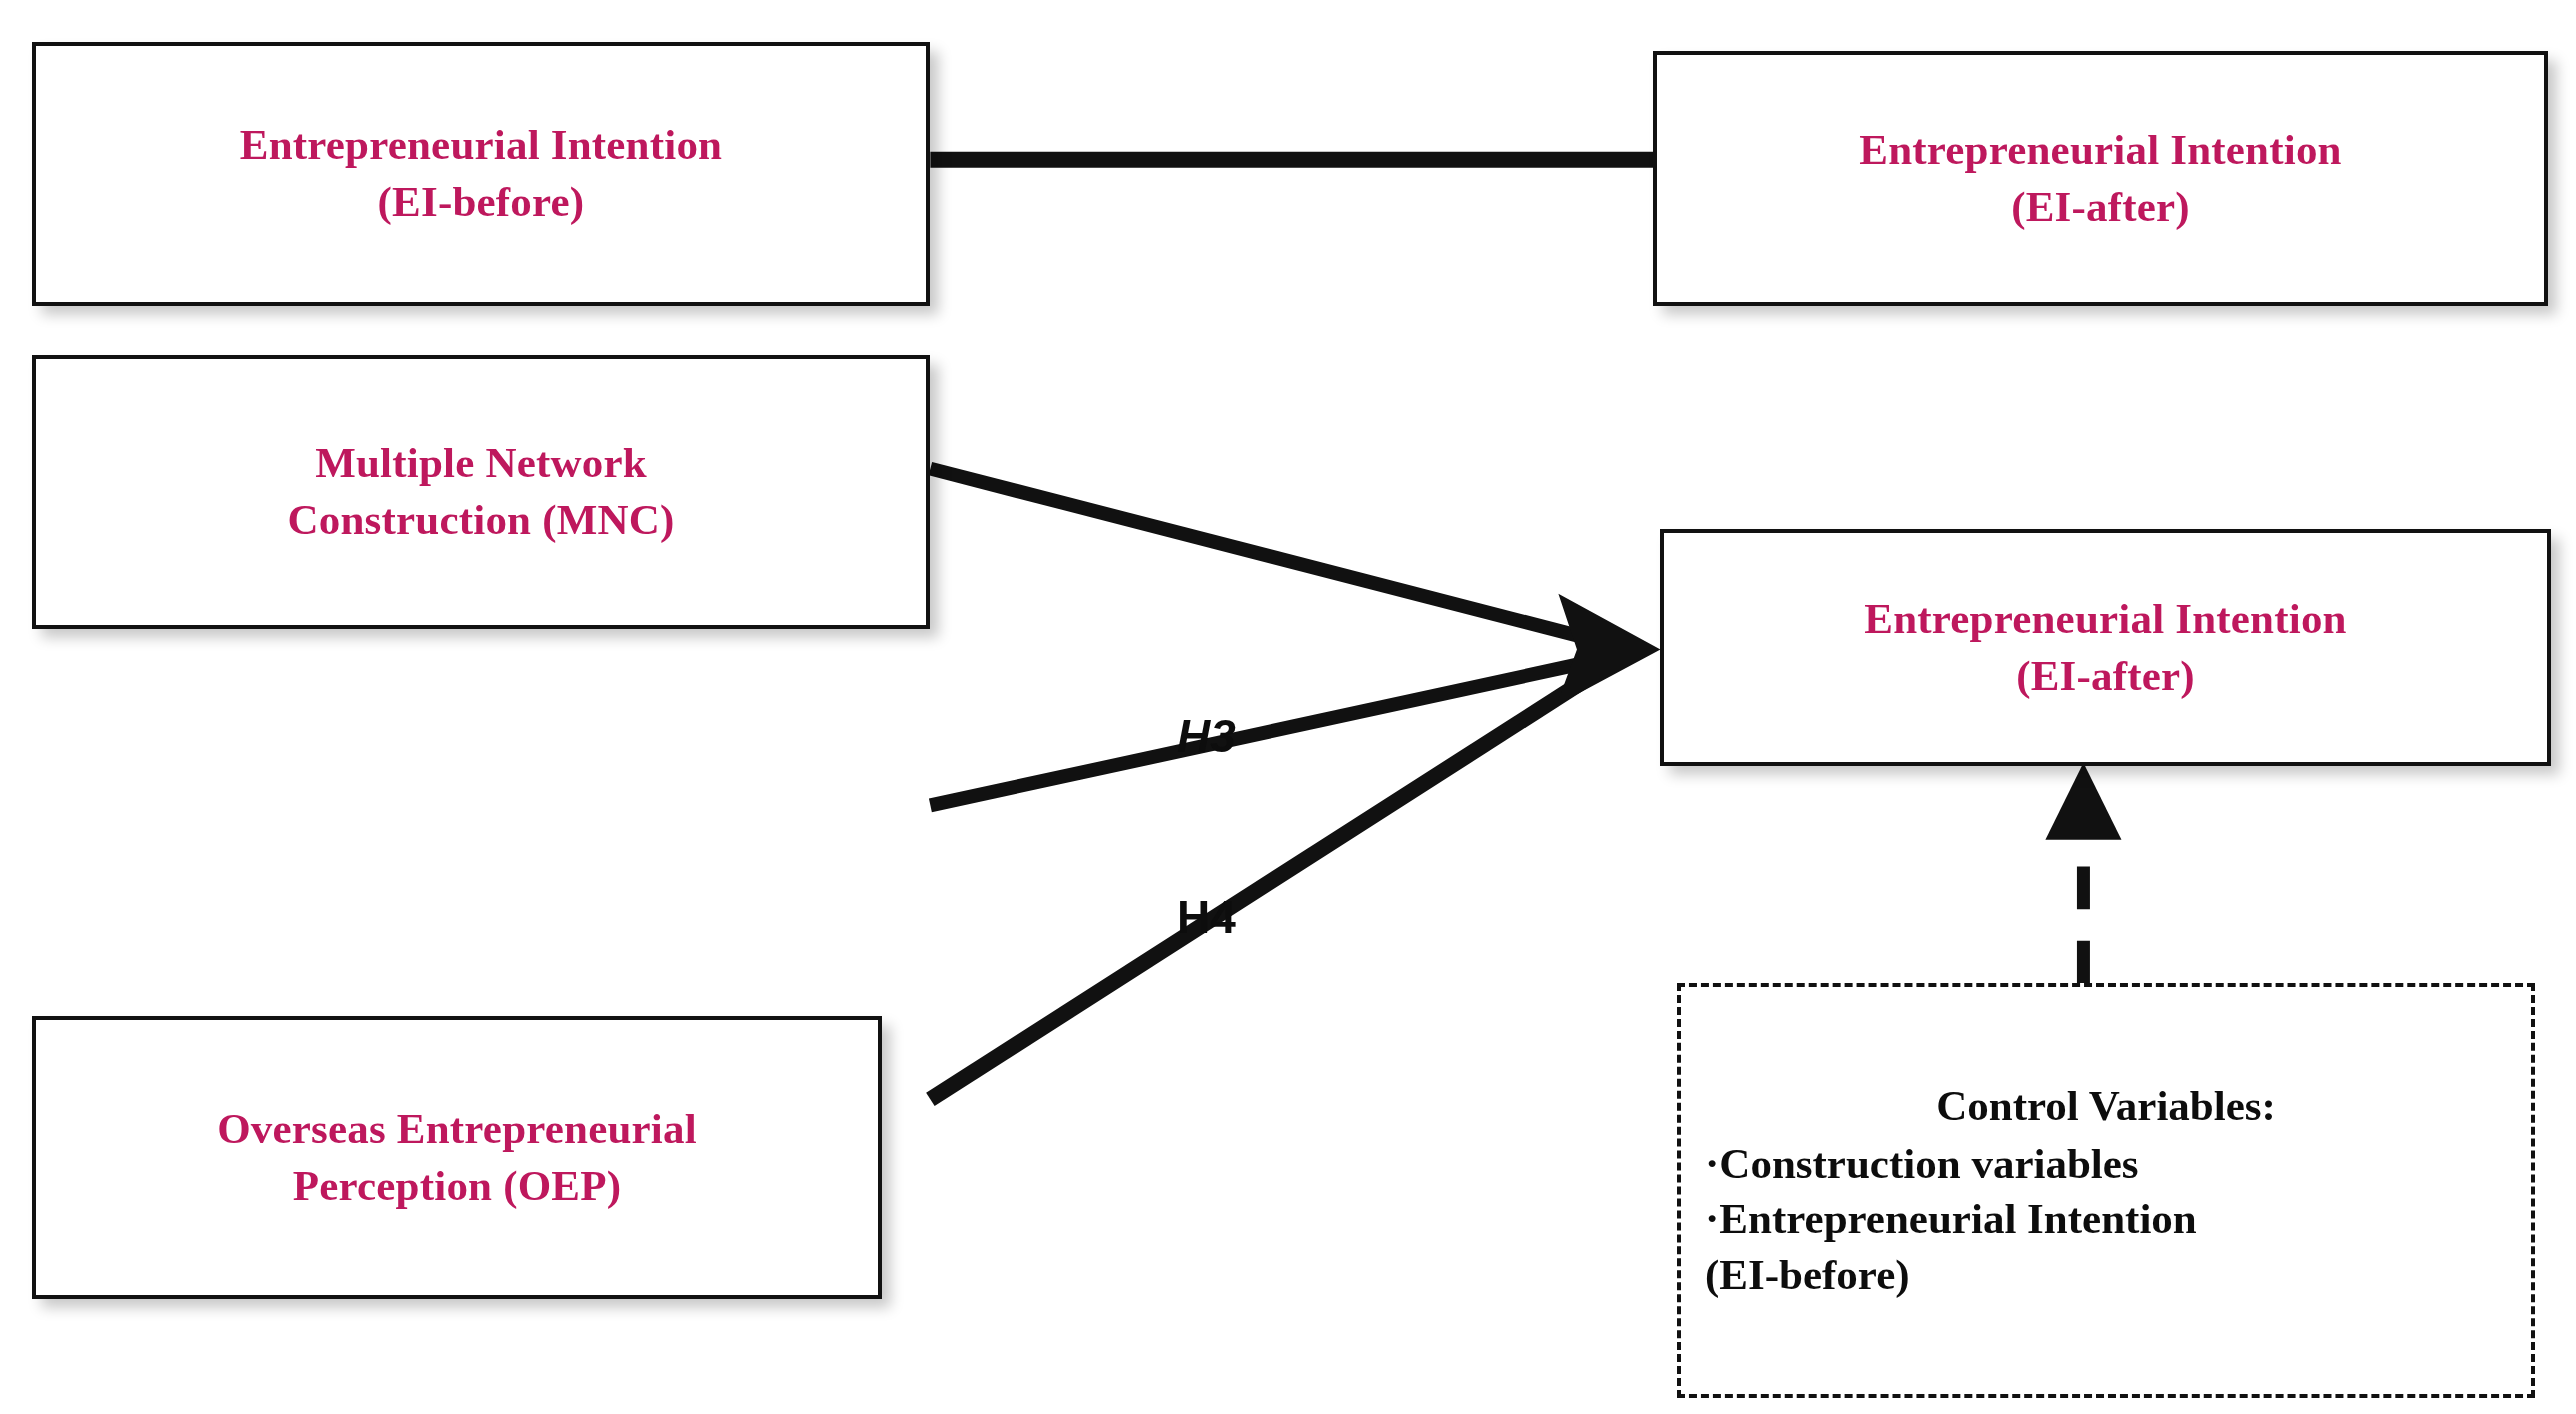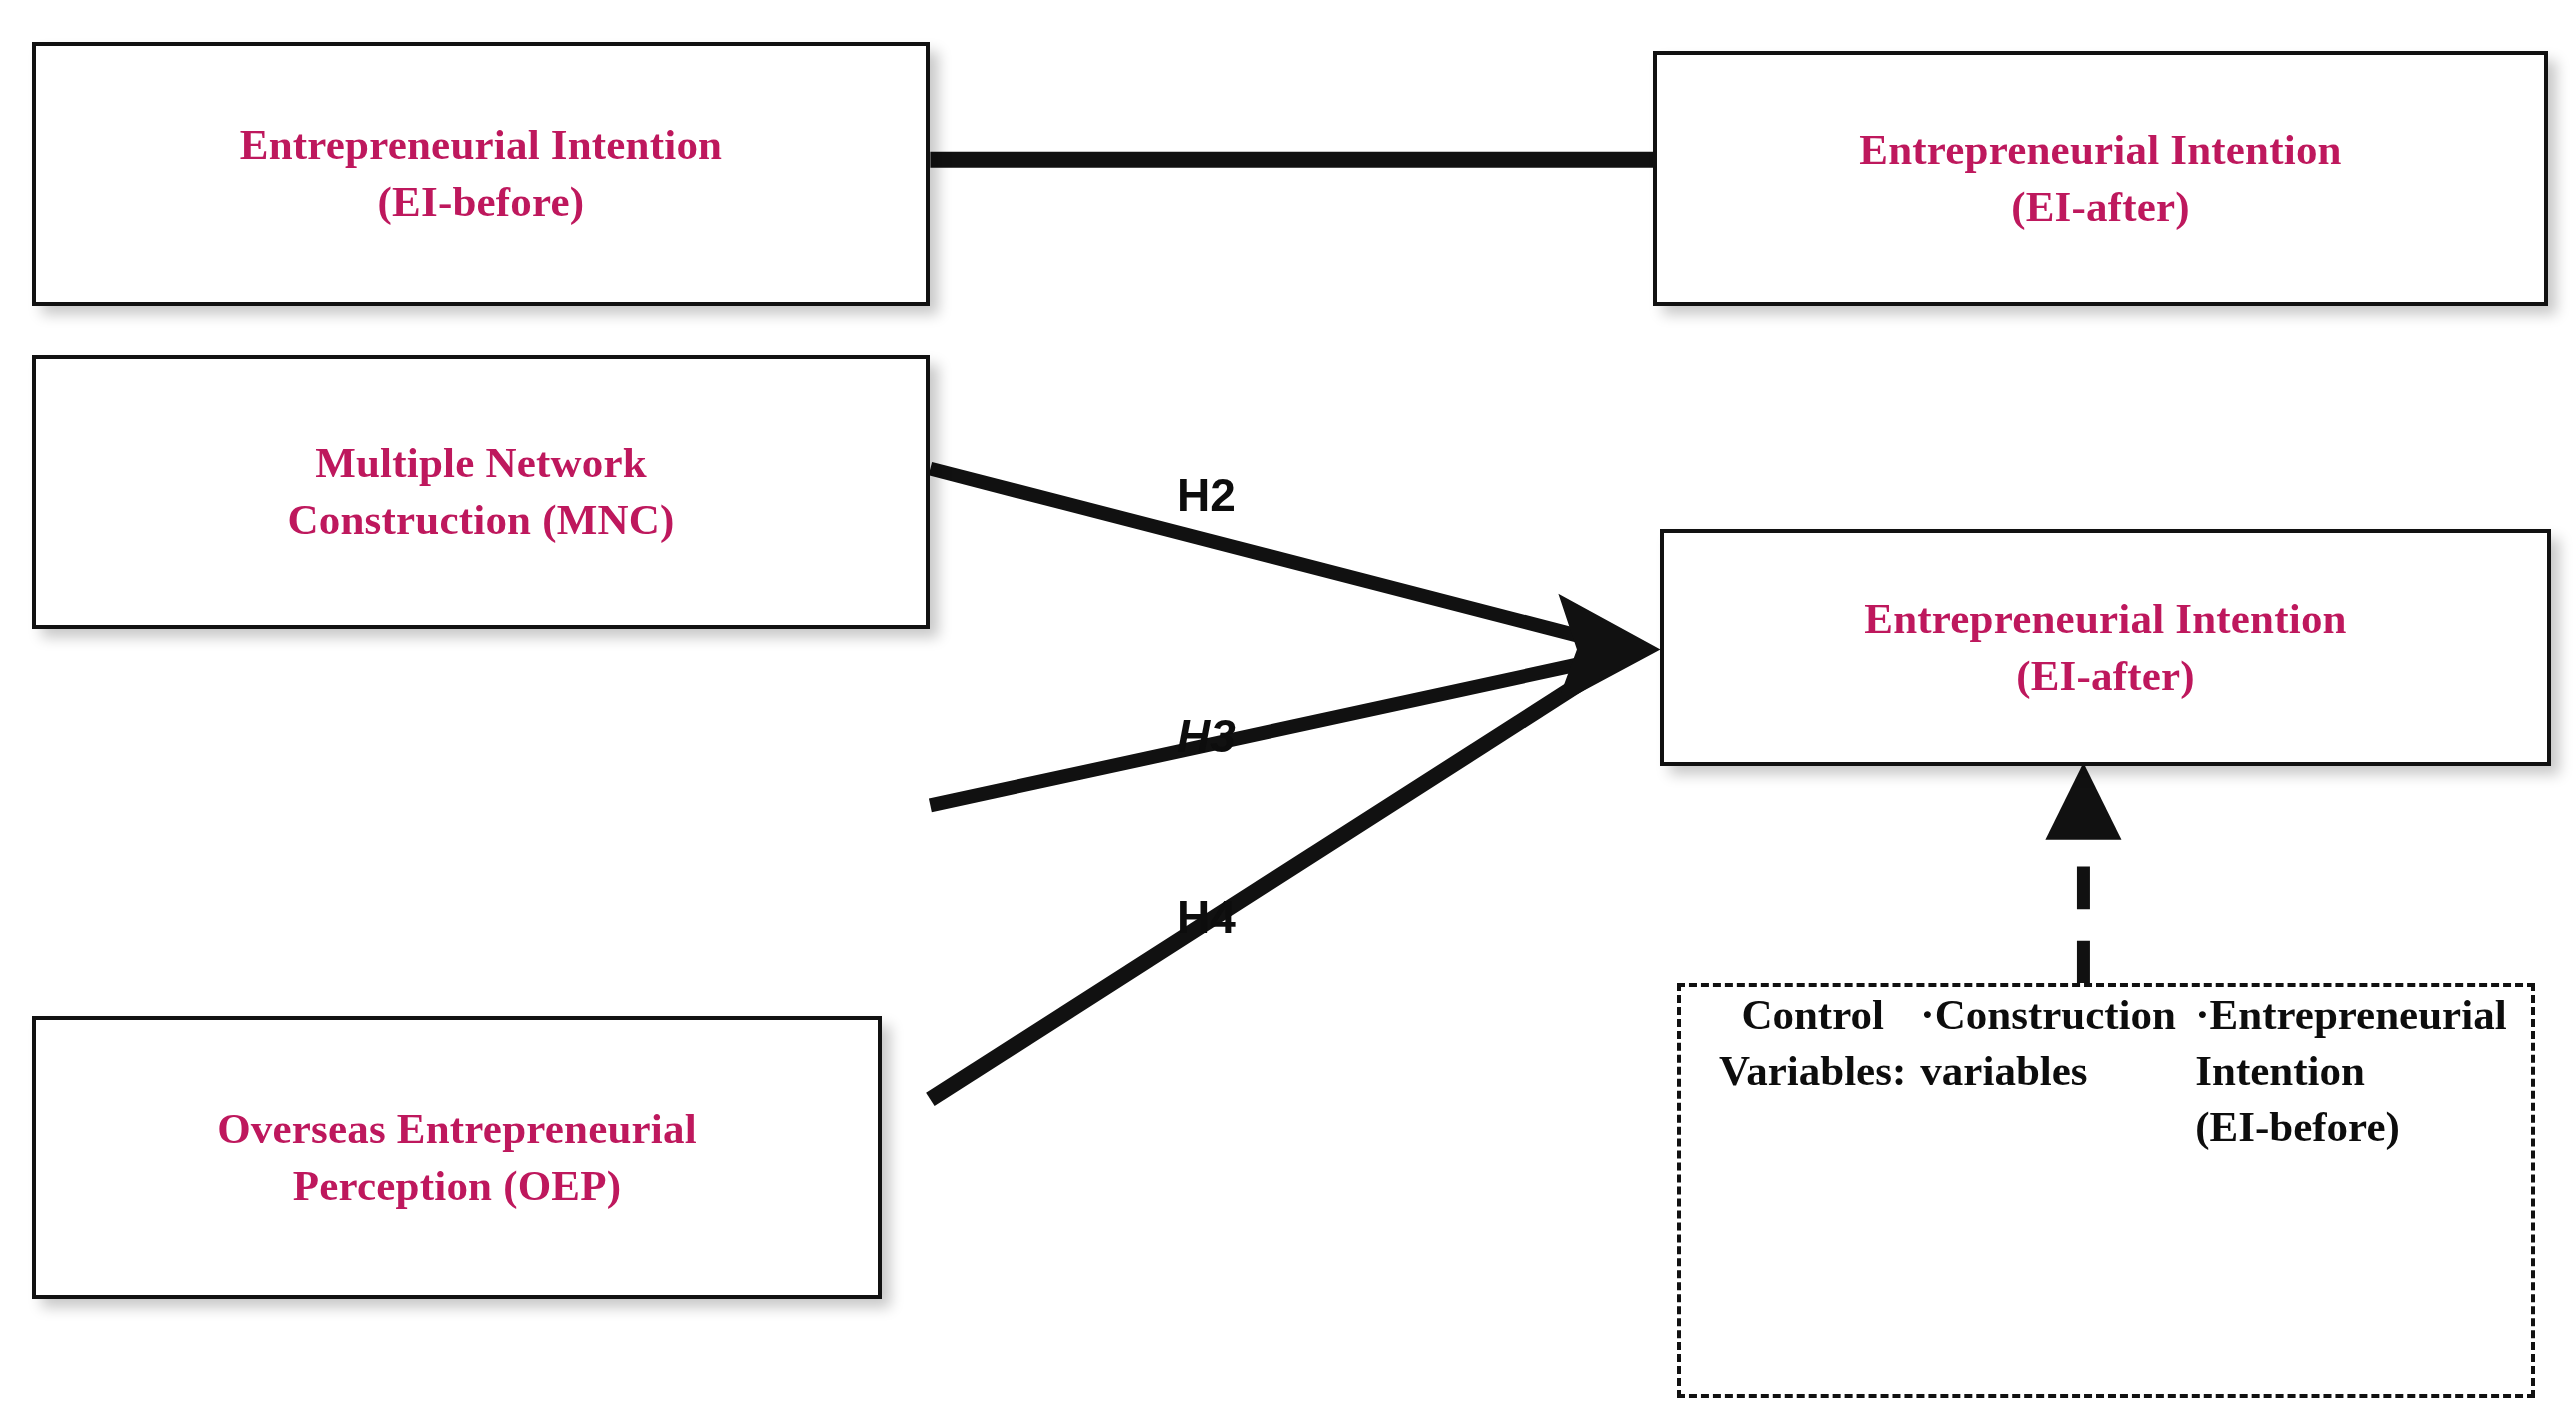--- a/index.html
+++ b/index.html
@@ -40,21 +40,21 @@
     white-space: pre-line;
   }
 
   
   .node-dashed {
     position: absolute;
     box-sizing: border-box;
     background: #ffffff;
     border: 4.6px dashed #111111;
     display: flex;
-    flex-direction: row;
+    flex-direction: column;
     align-items: stretch;
     justify-content: center;
     z-index: 5;
     padding: 0 24px;
   }
   .node-dashed .cv-title {
     font-family: "Liberation Serif", "DejaVu Serif", serif;
     font-weight: bold;
     font-size: 43px;
     line-height: 1.30;
@@ -147,23 +147,20 @@
   <div class="node-dashed" style="left:1677px; top:983px; width:858px; height:415px;">
     <div class="cv-title">Control Variables:</div>
     <div class="cv-item">·Construction variables</div>
     <div class="cv-item">·Entrepreneurial Intention
 (EI-before)</div>
   </div>
 
   <div class="hyp hyp-h1" style="left:1076px; top:9.3px; width:427px;">
   </div>
 
-  <div class="hyp hyp-h1" style="left:1095px; top:417px; width:223px;">
-    <div>H2</div>
-  </div>
 
   <div class="hyp hyp-h1" style="left:1095px; top:658px; width:223px;font-style:italic;">
     <div>H3</div>
   </div>
 
   <div class="hyp hyp-h1" style="left:1095px; top:839px; width:223px;">
     <div>H4</div>
   </div>
 
 </div>

